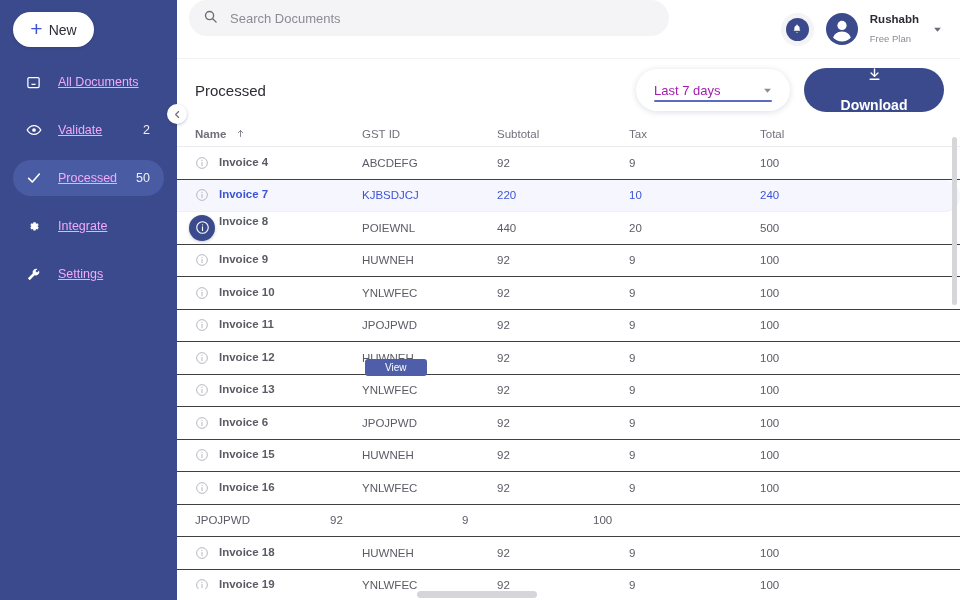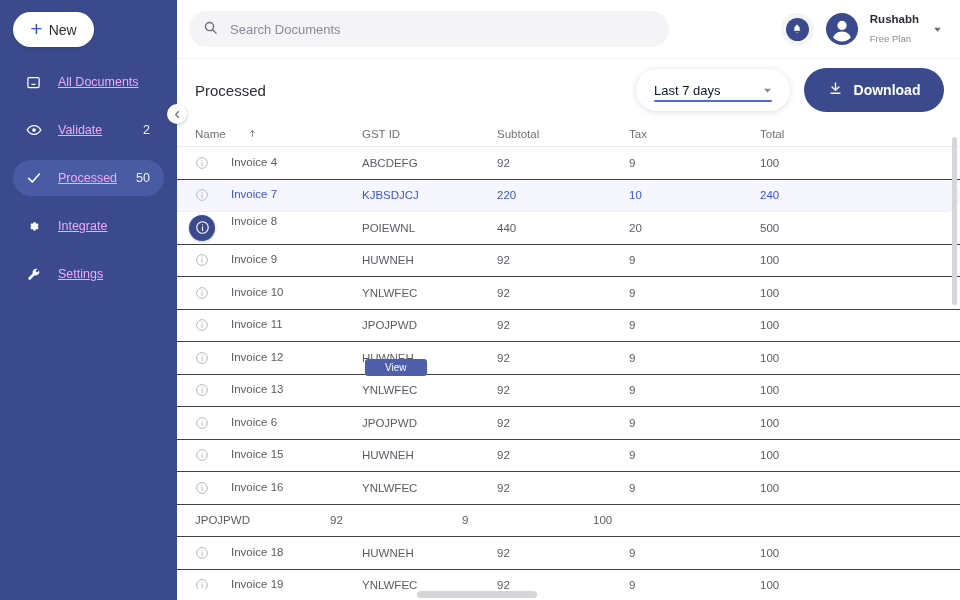--- a/index.html
+++ b/index.html
@@ -51,21 +51,21 @@
     position:absolute;right:-10px;top:104px;width:20px;height:20px;border-radius:50%;
     background:#ffffff;box-shadow:0 1px 3px rgba(40,50,90,.3);
     display:flex;align-items:center;justify-content:center;cursor:pointer;z-index:30;
   }
   .collapse-btn svg{display:block;}
 
   
   .main{flex:1;height:600px;position:relative;background:#fff;display:flex;flex-direction:column;overflow:hidden;}
 
   .topbar{
-    height:59px;min-height:59px;display:flex;align-items:center;
+    height:59px;min-height:59px;display:flex;
     padding:0 18px 0 10px;background:#fff;box-sizing:border-box;
     border-bottom:1px solid #f2f2f4;
   }
   .search{
     margin-left:2px;width:480px;height:36px;border-radius:18px;background:#f4f4f6;
     display:flex;align-items:center;padding:0 14px;box-sizing:border-box;gap:10px;cursor:text;
   }
   .search input{
     border:0;background:transparent;outline:none;flex:1;
     font-family:"Liberation Sans",sans-serif;font-size:13px;color:#5b5b66;
@@ -96,29 +96,30 @@
     padding:0 16px 0 18px;box-sizing:border-box;position:relative;
   }
   .page-title{font-size:15px;color:#2c2c36;}
   .toolbar-right{margin-left:auto;display:flex;align-items:center;gap:14px;}
   .date-select{
     width:154px;height:42px;border-radius:21px;background:#fff;
     box-shadow:0 1px 6px rgba(40,50,90,.16);
     display:flex;align-items:center;padding:0 18px;box-sizing:border-box;
     position:relative;cursor:pointer;
   }
-  .date-select-label{font-size:13px;color:#0f172a;}
+  .date-select-label{font-size:13px;color:#a21caf;}
   .date-select-caret{margin-left:auto;display:flex;align-items:center;}
   .date-underline{
     position:absolute;left:18px;right:18px;bottom:9px;height:2px;background:#5b6bc4;border-radius:1px;
   }
   .download-btn{
     width:140px;height:44px;border-radius:22px;background:#3b4a8c;
     display:flex;align-items:center;justify-content:center;gap:11px;cursor:pointer;
     color:#fff;
+    flex-direction:column;
   }
   .download-label{font-size:14px;font-weight:bold;color:#fff;}
 
   
   .table-wrap{flex:1;position:relative;overflow:hidden;}
   .thead{
     display:flex;align-items:center;height:26px;padding:0 18px 0 18px;box-sizing:border-box;
     border-bottom:1px solid #ececf0;
   }
   .th{font-size:11.5px;color:#70707c;display:flex;align-items:center;gap:4px;}
@@ -127,21 +128,21 @@
     display:flex;align-items:center;height:32.5px;box-sizing:border-box;
     padding:0 18px 0 18px;border-bottom:1px solid #404040;position:relative;cursor:pointer;
   }
   .row.selected{
     background:#f6f7fe;border-bottom-color:#eeeffb;
     border-top-right-radius:16px;border-bottom-right-radius:16px;
   }
   .row.selected .cell{color:#3d53d6;}
   .row.selected .cell-name{color:#3d53d6;}
   .cell{font-size:11.5px;color:#5b5b66;}
-  .c-name{width:167px;min-width:167px;display:flex;gap:22px;}
+  .c-name{width:167px;min-width:167px;display:flex;gap:10px;font-weight:bold;}
   .c-gst{width:135px;min-width:135px;}
   .c-sub{width:132px;min-width:132px;}
   .c-tax{width:131px;min-width:131px;}
   .c-tot{width:120px;min-width:120px;}
   .info-ico{width:14px;height:14px;min-width:14px;display:flex;align-items:center;justify-content:center;}
   .row.hovered .info-ico{
     width:26px;height:26px;min-width:26px;border-radius:50%;background:#3b4a8c;
     margin-left:-6px;margin-right:-6px;position:relative;z-index:5;
     box-shadow:0 1px 3px rgba(40,50,90,.25);
   }

